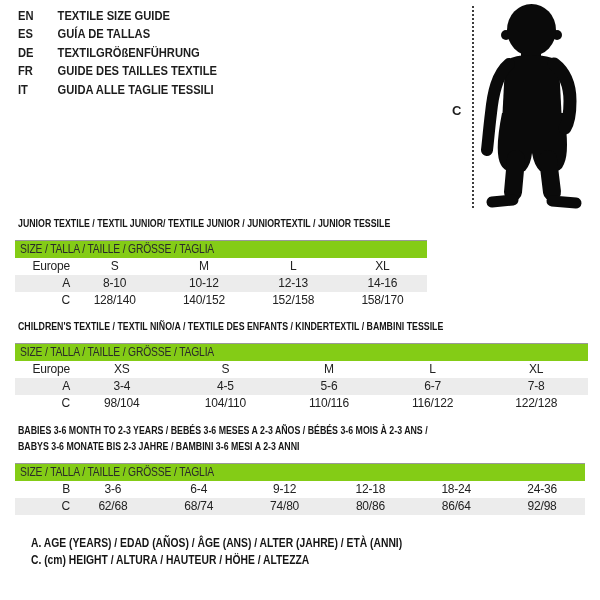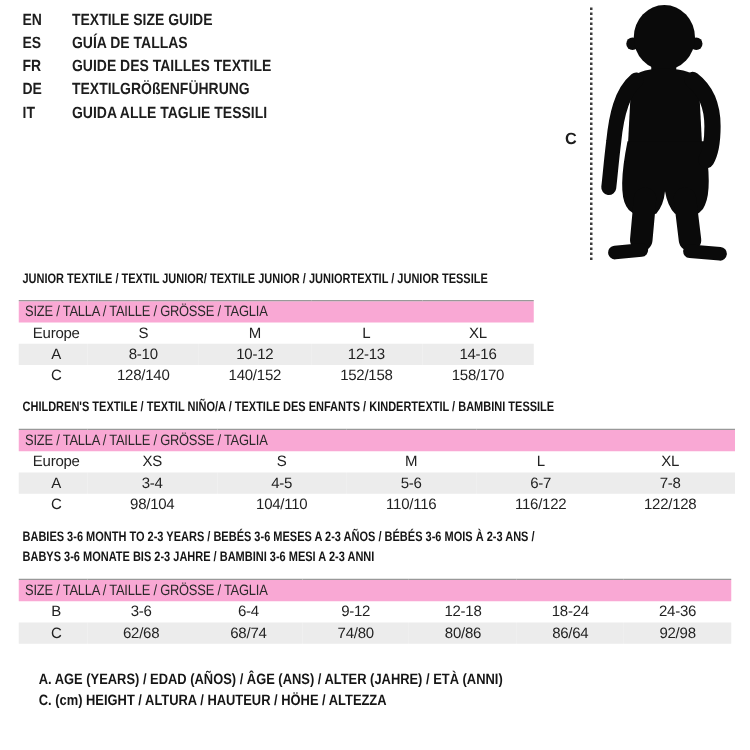--- a/index.html
+++ b/index.html
@@ -26,36 +26,36 @@
   .table-block{position:absolute;left:18px;}
   .block0{top:215px;}
   .block1{top:318px;}
   .block2{top:422px;}
   .table-title{font-weight:bold;font-size:11px;line-height:16px;color:#151515;}
   .table-block table{border-collapse:collapse;table-layout:fixed;margin-left:-3px;margin-top:9px;}
   .block0 table{width:412px;}
   .block1 table{width:573px;}
   .block2 table{width:570px;}
   td{height:17px;font-size:12px;letter-spacing:-0.2px;text-align:center;padding:0;line-height:17px;color:#222;}
-  td.size-bar{background:#f9a8d4;border-top:1px solid #999999;text-align:left;padding-left:5px;color:#2a2a2a;}
+  td.size-bar{background:#84cc16;border-top:1px solid #999999;text-align:left;padding-left:5px;color:#2a2a2a;}
   tr.alt td{background:#ececec;}
-  td.lbl{text-align:center;padding-left:5px;margin-top:36px;}
+  td.lbl{text-align:right;padding-left:5px;margin-top:36px;}
 
   
   .footnotes{position:absolute;left:18px;top:535px;margin-left:13px;}
   .footnote{height:17.2px;font-weight:bold;font-size:12px;line-height:17.2px;color:#151515;}
 </style>
 </head>
 <body>
 
 <div class="lang-block">
     <div class="lang-row"><span class="cond-c"><span class="lang-code">EN</span><span>TEXTILE SIZE GUIDE</span></span></div>
     <div class="lang-row"><span class="cond-c"><span class="lang-code">ES</span><span>GUÍA DE TALLAS</span></span></div>
+    <div class="lang-row"><span class="cond-c"><span class="lang-code">DE</span><span>TEXTILGRÖßENFÜHRUNG</span></span></div>
     <div class="lang-row"><span class="cond-c"><span class="lang-code">FR</span><span>GUIDE DES TAILLES TEXTILE</span></span></div>
-    <div class="lang-row"><span class="cond-c"><span class="lang-code">DE</span><span>TEXTILGRÖßENFÜHRUNG</span></span></div>
     <div class="lang-row"><span class="cond-c"><span class="lang-code">IT</span><span>GUIDA ALLE TAGLIE TESSILI</span></span></div>
   </div>
 
 <div class="figure-line"></div>
 <div class="figure-c">C</div>
 <svg class="figure-svg" width="112" height="206" viewBox="0 0 110 206">
   <g fill="#0a0a0a" stroke="#0a0a0a">
 
     <circle cx="27" cy="32" r="5" stroke="none"></circle>
     <circle cx="78" cy="32" r="5" stroke="none"></circle>

